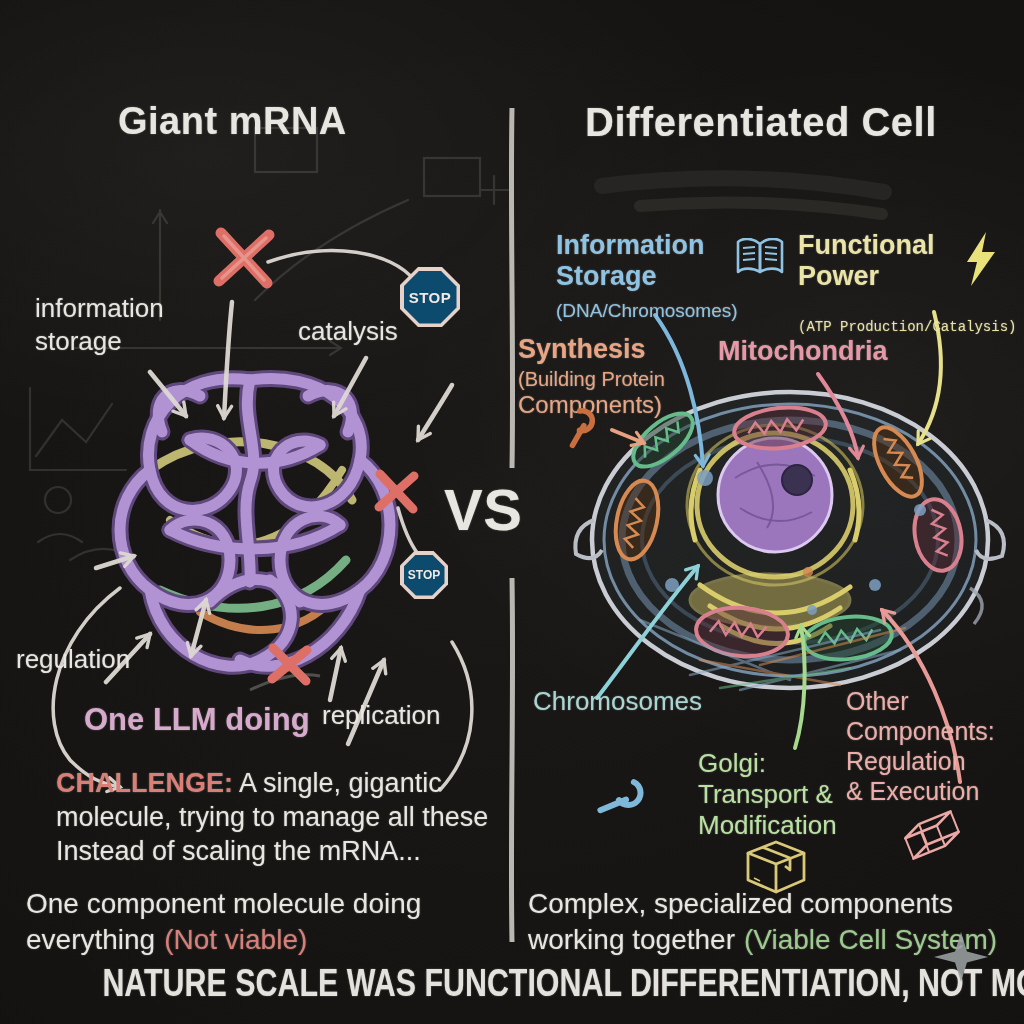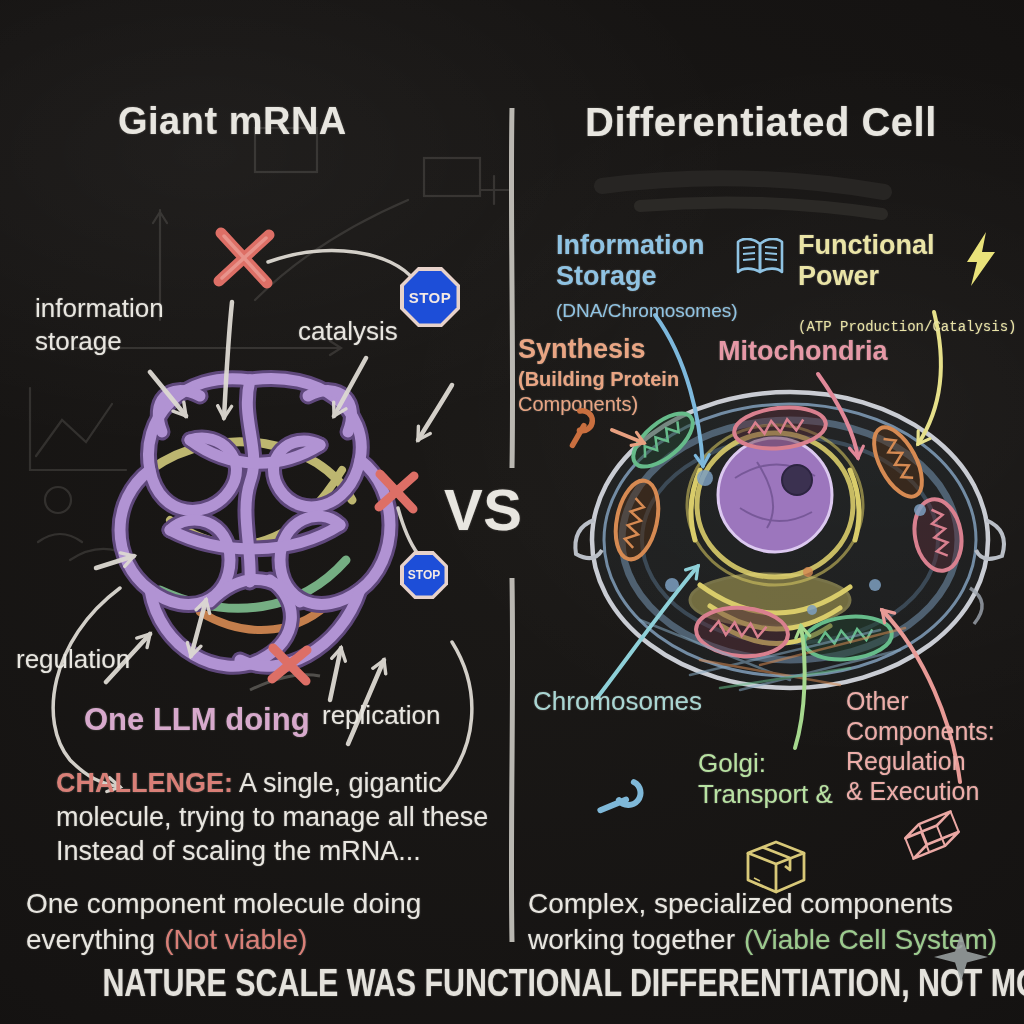--- a/index.html
+++ b/index.html
@@ -21,21 +21,21 @@
   .c-green{color:#b8e2a2;}
   .c-pink2{color:#edada9;}
   .c-pinklav{color:#d7a9cc;}
   .c-red{color:#d97f77;}
   .c-vgreen{color:#9ccb8e;}
   .gap{margin-left:.32em;}
   .title{font-weight:700;letter-spacing:.5px;}
   .sub{display:block;white-space:nowrap;}
   .oct{clip-path:polygon(30% 0,70% 0,100% 30%,100% 70%,70% 100%,30% 100%,0 70%,0 30%);}
   .stop-outer{background:#e7d2ca;display:flex;align-items:center;justify-content:center;}
-  .stop-inner{background:#1d4ed8;width:calc(100% - 7px);height:calc(100% - 7px);
+  .stop-inner{background:#0c4a6e;width:calc(100% - 7px);height:calc(100% - 7px);
     display:flex;align-items:center;justify-content:center;color:#f3e9e4;font-weight:700;}
   .star{background:#9aa0a0;opacity:.88;
     clip-path:polygon(50% 0,61% 39%,100% 50%,61% 61%,50% 100%,39% 61%,0 50%,39% 39%);}
   .footer{font-weight:700;color:#e4e2dc;text-align:center;transform:scaleX(.8);
     transform-origin:50% 50%;white-space:nowrap;text-shadow:0 0 2px rgba(240,238,230,.4);}
   .knot-out{stroke:#5f487c;stroke-width:17;fill:none;stroke-linecap:round;}
   .knot-in{stroke:#b193d3;stroke-width:11;fill:none;stroke-linecap:round;}
   .warrow{stroke:#ddd9d2;stroke-width:4.5;fill:none;stroke-linecap:round;opacity:.95;}
   .thin{stroke-width:3.5;}
   .sketch{stroke:#d8d4cc;stroke-width:2.2;fill:none;opacity:.14;stroke-linecap:round;}
@@ -287,30 +287,31 @@
     <span class="sub">Storage</span>
     <span class="sub" style="font-size:19px;font-weight:400;margin-top:3px;">(DNA/Chromosomes)</span>
   </div>
   <div class="abs lbl c-yellow" style="left:798px;top:230px;width:190px;font-size:27px;line-height:31px;font-weight:700;">
     <span class="sub">Functional</span>
     <span class="sub">Power</span>
     <span class="sub" style="font-size:14px;font-weight:400;margin-top:20px;font-family:Liberation Mono, monospace;">(ATP Production/Catalysis)</span>
   </div>
   <div class="abs lbl c-salmon" style="left:518px;top:334px;width:190px;font-size:27px;line-height:30px;font-weight:700;">
     <span class="sub">Synthesis</span>
-    <span class="sub" style="font-size:20px;font-weight:700;line-height:25px;margin-top:3px;">(Building Protein</span>
-    <span class="sub" style="font-size:20px;font-weight:400;line-height:25px;">Components)</span>
+    <span class="sub" style="font-size:20px;font-weight:400;line-height:25px;margin-top:3px;">(Building Protein</span>
+    <span class="sub" style="font-size:24px;font-weight:400;line-height:25px;">Components)</span>
   </div>
   <div class="abs lbl c-rose" style="left:718px;top:336px;width:190px;font-size:27px;font-weight:700;">Mitochondria</div>
   <div class="abs lbl c-teal" style="left:533px;top:686px;width:185px;font-size:26px;line-height:31px;">
     <span class="sub">Chromosomes</span>
   </div>
   <div class="abs lbl c-green" style="left:698px;top:748px;width:180px;font-size:26px;line-height:31px;">
     <span class="sub">Golgi:</span>
     <span class="sub">Transport &amp;</span>
+    <span class="sub">Modification</span>
   </div>
   <div class="abs lbl c-pink2" style="left:846px;top:686px;width:180px;font-size:25px;line-height:30px;">
     <span class="sub">Other</span>
     <span class="sub">Components:</span>
     <span class="sub">Regulation</span>
     <span class="sub">&amp; Execution</span>
   </div>
 
   <div class="abs lbl" style="left:528px;top:886px;width:485px;font-size:28px;line-height:36px;">
     <span class="sub">Complex, specialized components</span>

